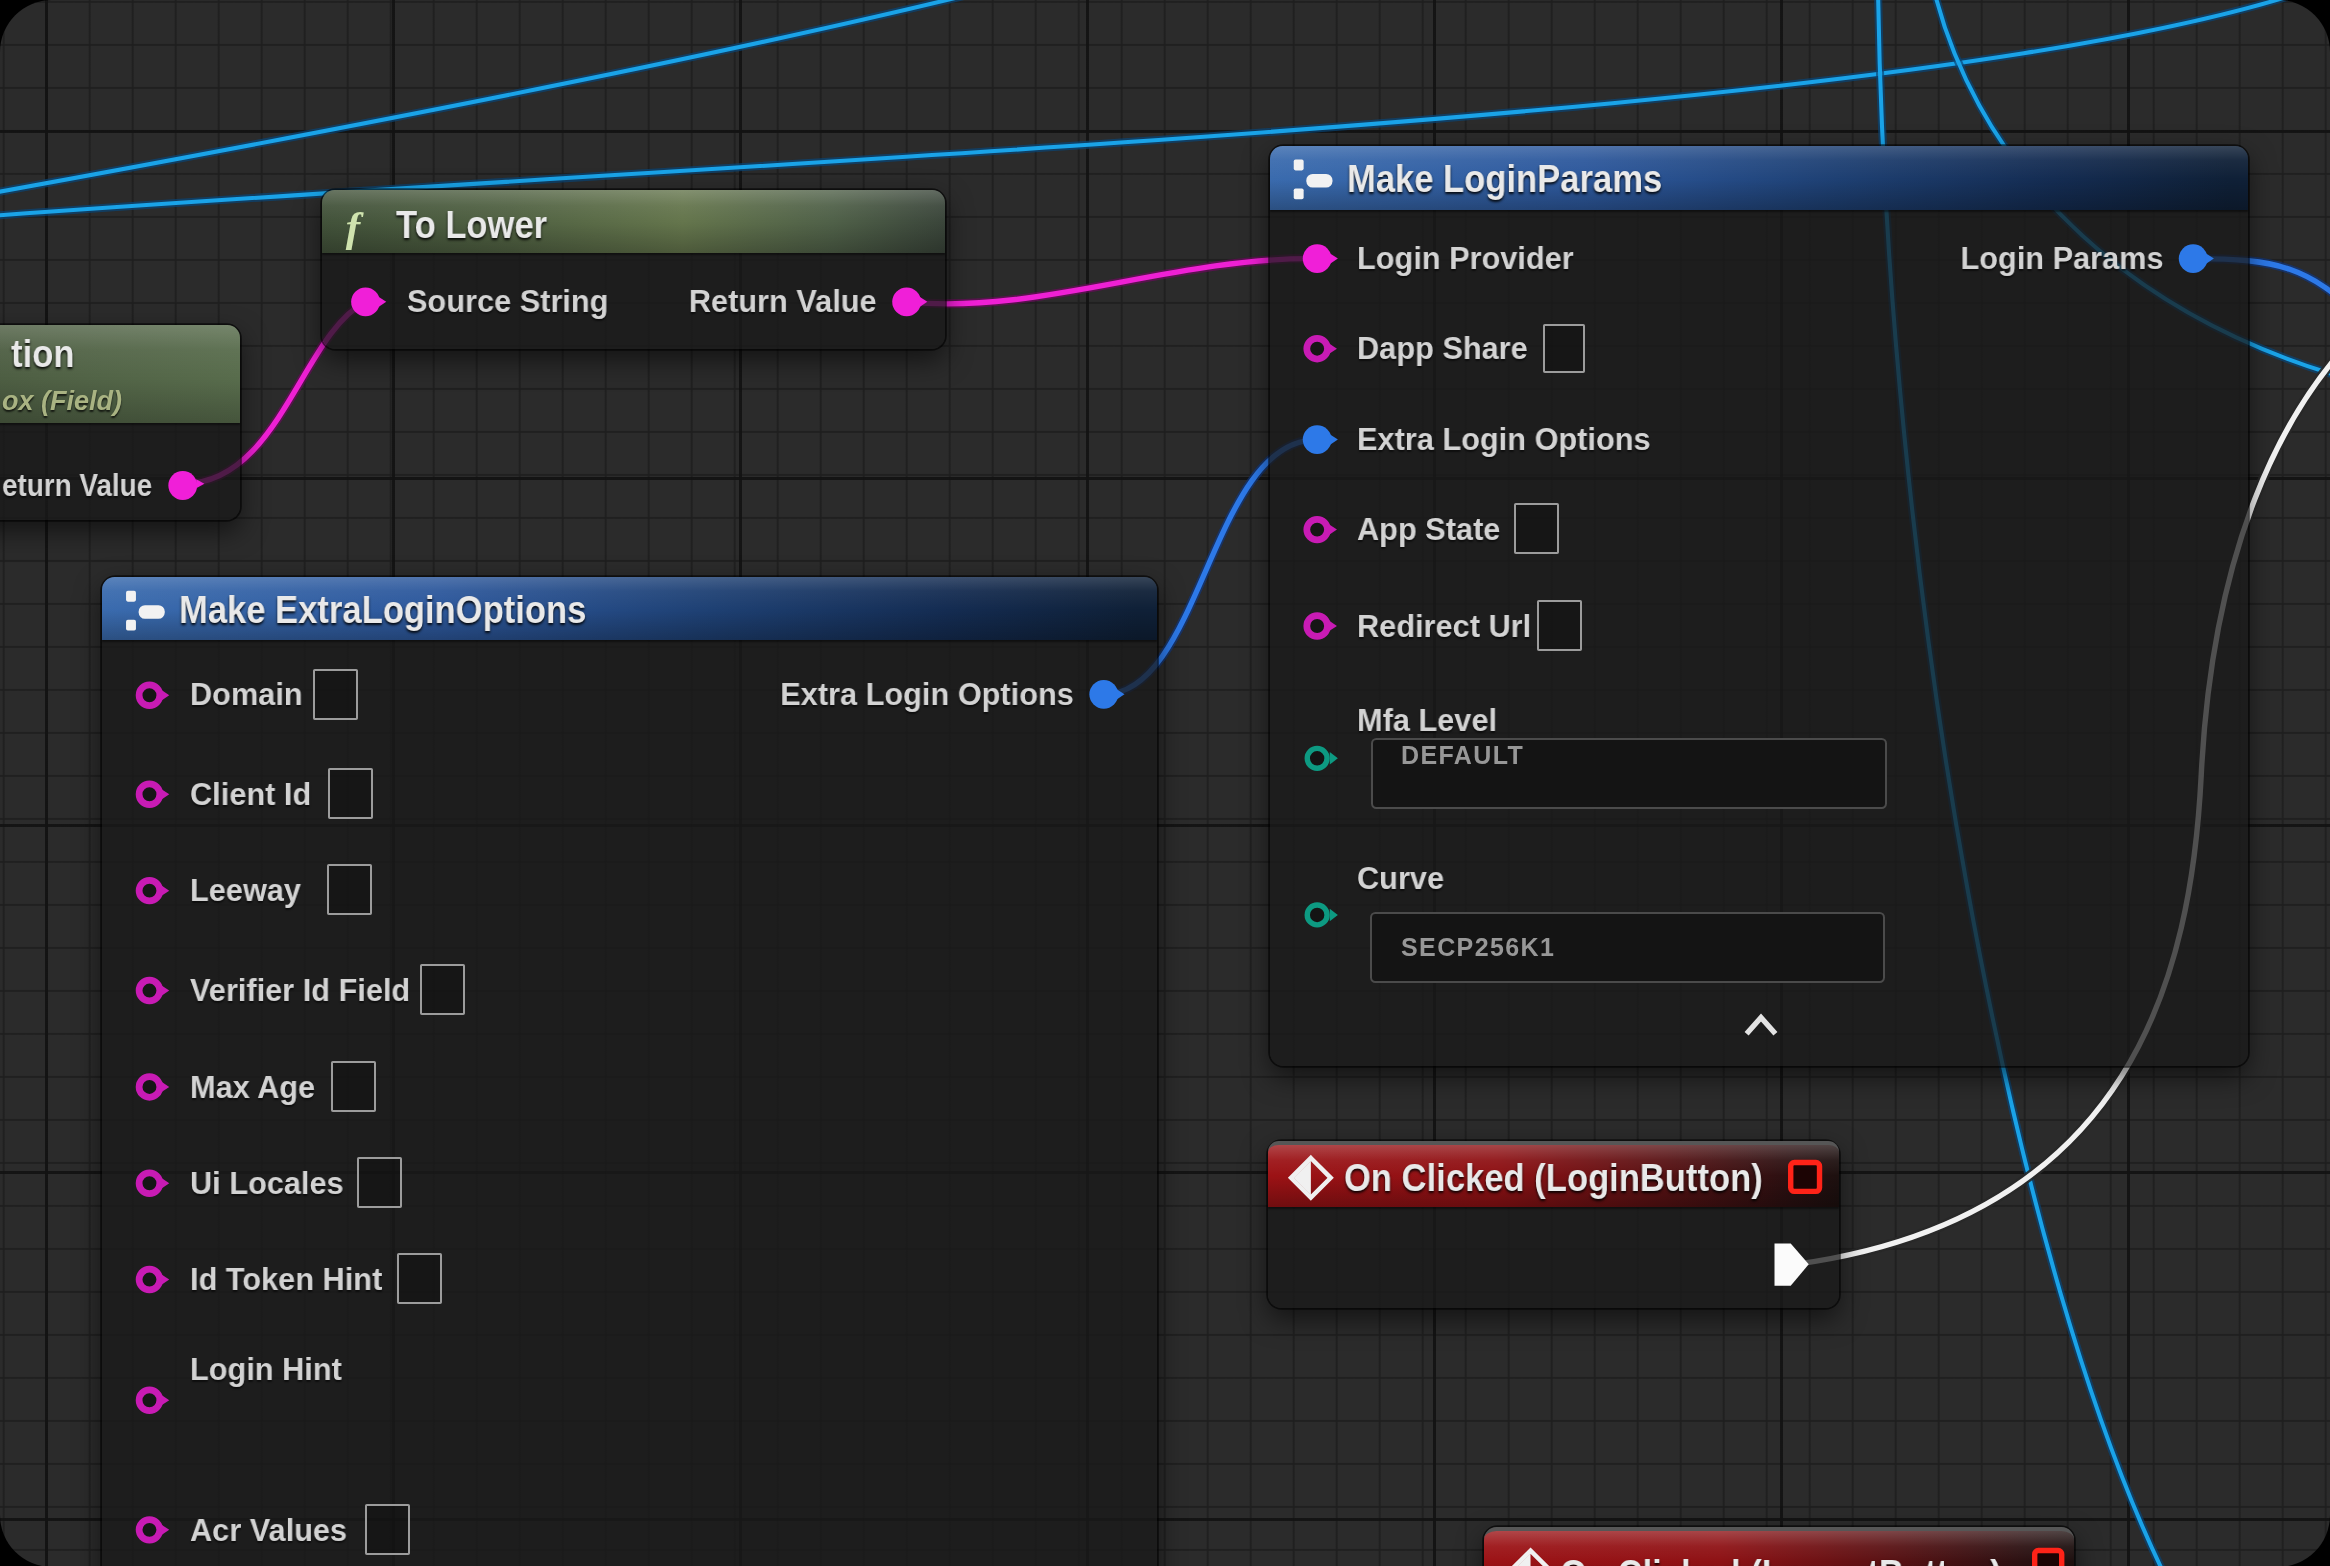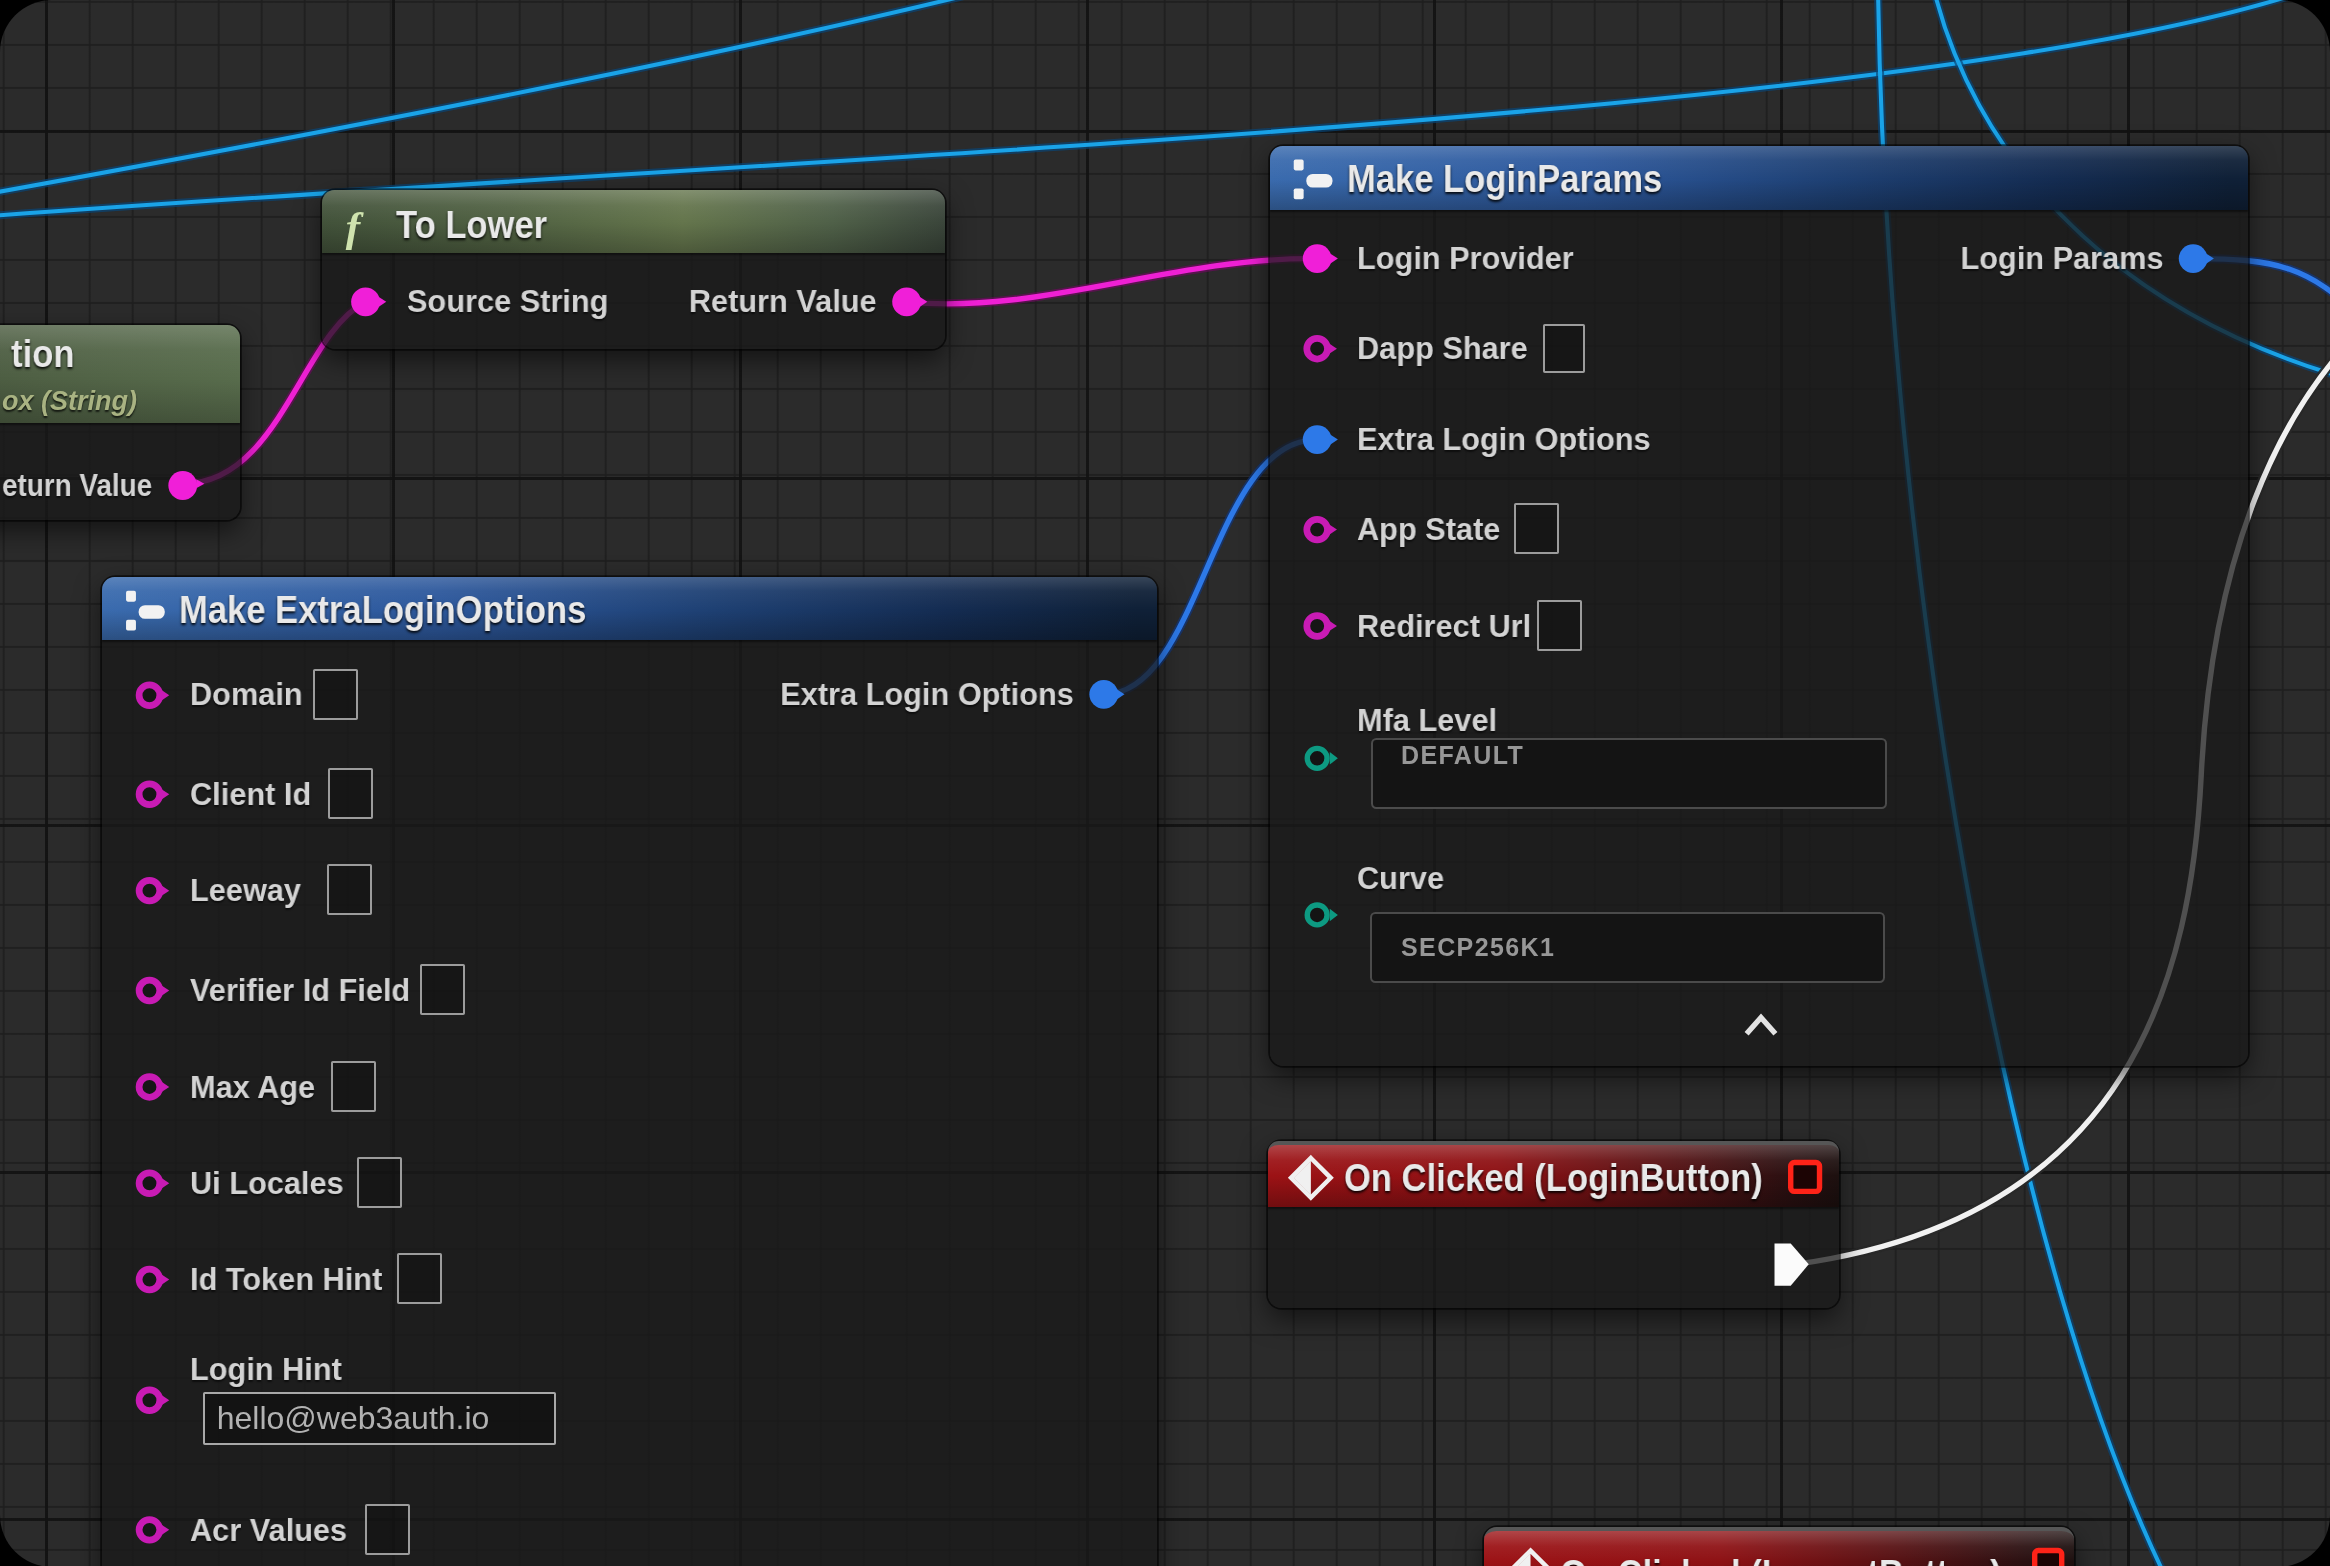--- a/index.html
+++ b/index.html
@@ -165,21 +165,21 @@
 
  <path d="M 1971 1381 L 1989 1381 L 2009 1404 L 1989 1428 L 1971 1428 Z" fill="#fbfbfb"></path>
 
  <path d="M 1940 1148 L 1956 1130 L 1972 1148" stroke="#e3e3e3" stroke-width="6" fill="none"></path>
 
  <path d="M 2016 850 L 2031 865 L 2046 850" stroke="#c9c9c9" stroke-width="7" fill="none"></path>
  <path d="M 2014 1043 L 2029 1058 L 2044 1043" stroke="#c9c9c9" stroke-width="7" fill="none"></path>
 </svg>
 
 <div class="t" style="left:10.8px;top:335px">tion</div>
-<div class="sub" style="left:1.8px;top:388px">ox (String)</div>
+<div class="sub" style="left:1.8px;top:388px">ox (Field)</div>
 <div class="l" style="left:1.8px;top:469px;transform:scaleX(.87) translateZ(0)">eturn Value</div>
 
 <div class="t" style="left:396px;top:206px">To Lower</div>
 <div class="l" style="left:407px;top:285px">Source String</div>
 <div class="l lr" style="right:1453px;top:285px">Return Value</div>
 
 <div class="t" style="left:179px;top:591px">Make ExtraLoginOptions</div>
 <div class="l" style="left:190px;top:678px">Domain</div>
 <div class="l" style="left:190px;top:778px">Client Id</div>
 <div class="l" style="left:190px;top:874px">Leeway</div>
@@ -191,21 +191,20 @@
 <div class="l" style="left:190px;top:1514px">Acr Values</div>
 <div class="l lr" style="right:1256px;top:678px">Extra Login Options</div>
 <div class="box" style="left:313px;top:669px;width:41px;height:47px"></div>
 <div class="box" style="left:328px;top:768px;width:41px;height:47px"></div>
 <div class="box" style="left:327px;top:864px;width:41px;height:47px"></div>
 <div class="box" style="left:420px;top:964px;width:41px;height:47px"></div>
 <div class="box" style="left:331px;top:1061px;width:41px;height:47px"></div>
 <div class="box" style="left:357px;top:1157px;width:41px;height:47px"></div>
 <div class="box" style="left:397px;top:1253px;width:41px;height:47px"></div>
 <div class="box" style="left:365px;top:1504px;width:41px;height:47px"></div>
-<div class="inp" style="left:203px;top:1392px;width:337px;height:49px">hello@web3auth.io</div>
 
 <div class="t" style="left:1347px;top:160px">Make LoginParams</div>
 <div class="l" style="left:1357px;top:242px">Login Provider</div>
 <div class="l" style="left:1357px;top:332px">Dapp Share</div>
 <div class="l" style="left:1357px;top:423px">Extra Login Options</div>
 <div class="l" style="left:1357px;top:513px">App State</div>
 <div class="l" style="left:1357px;top:610px">Redirect Url</div>
 <div class="l" style="left:1357px;top:704px">Mfa Level</div>
 <div class="l" style="left:1357px;top:862px">Curve</div>
 <div class="l lr" style="right:166px;top:242px">Login Params</div>

